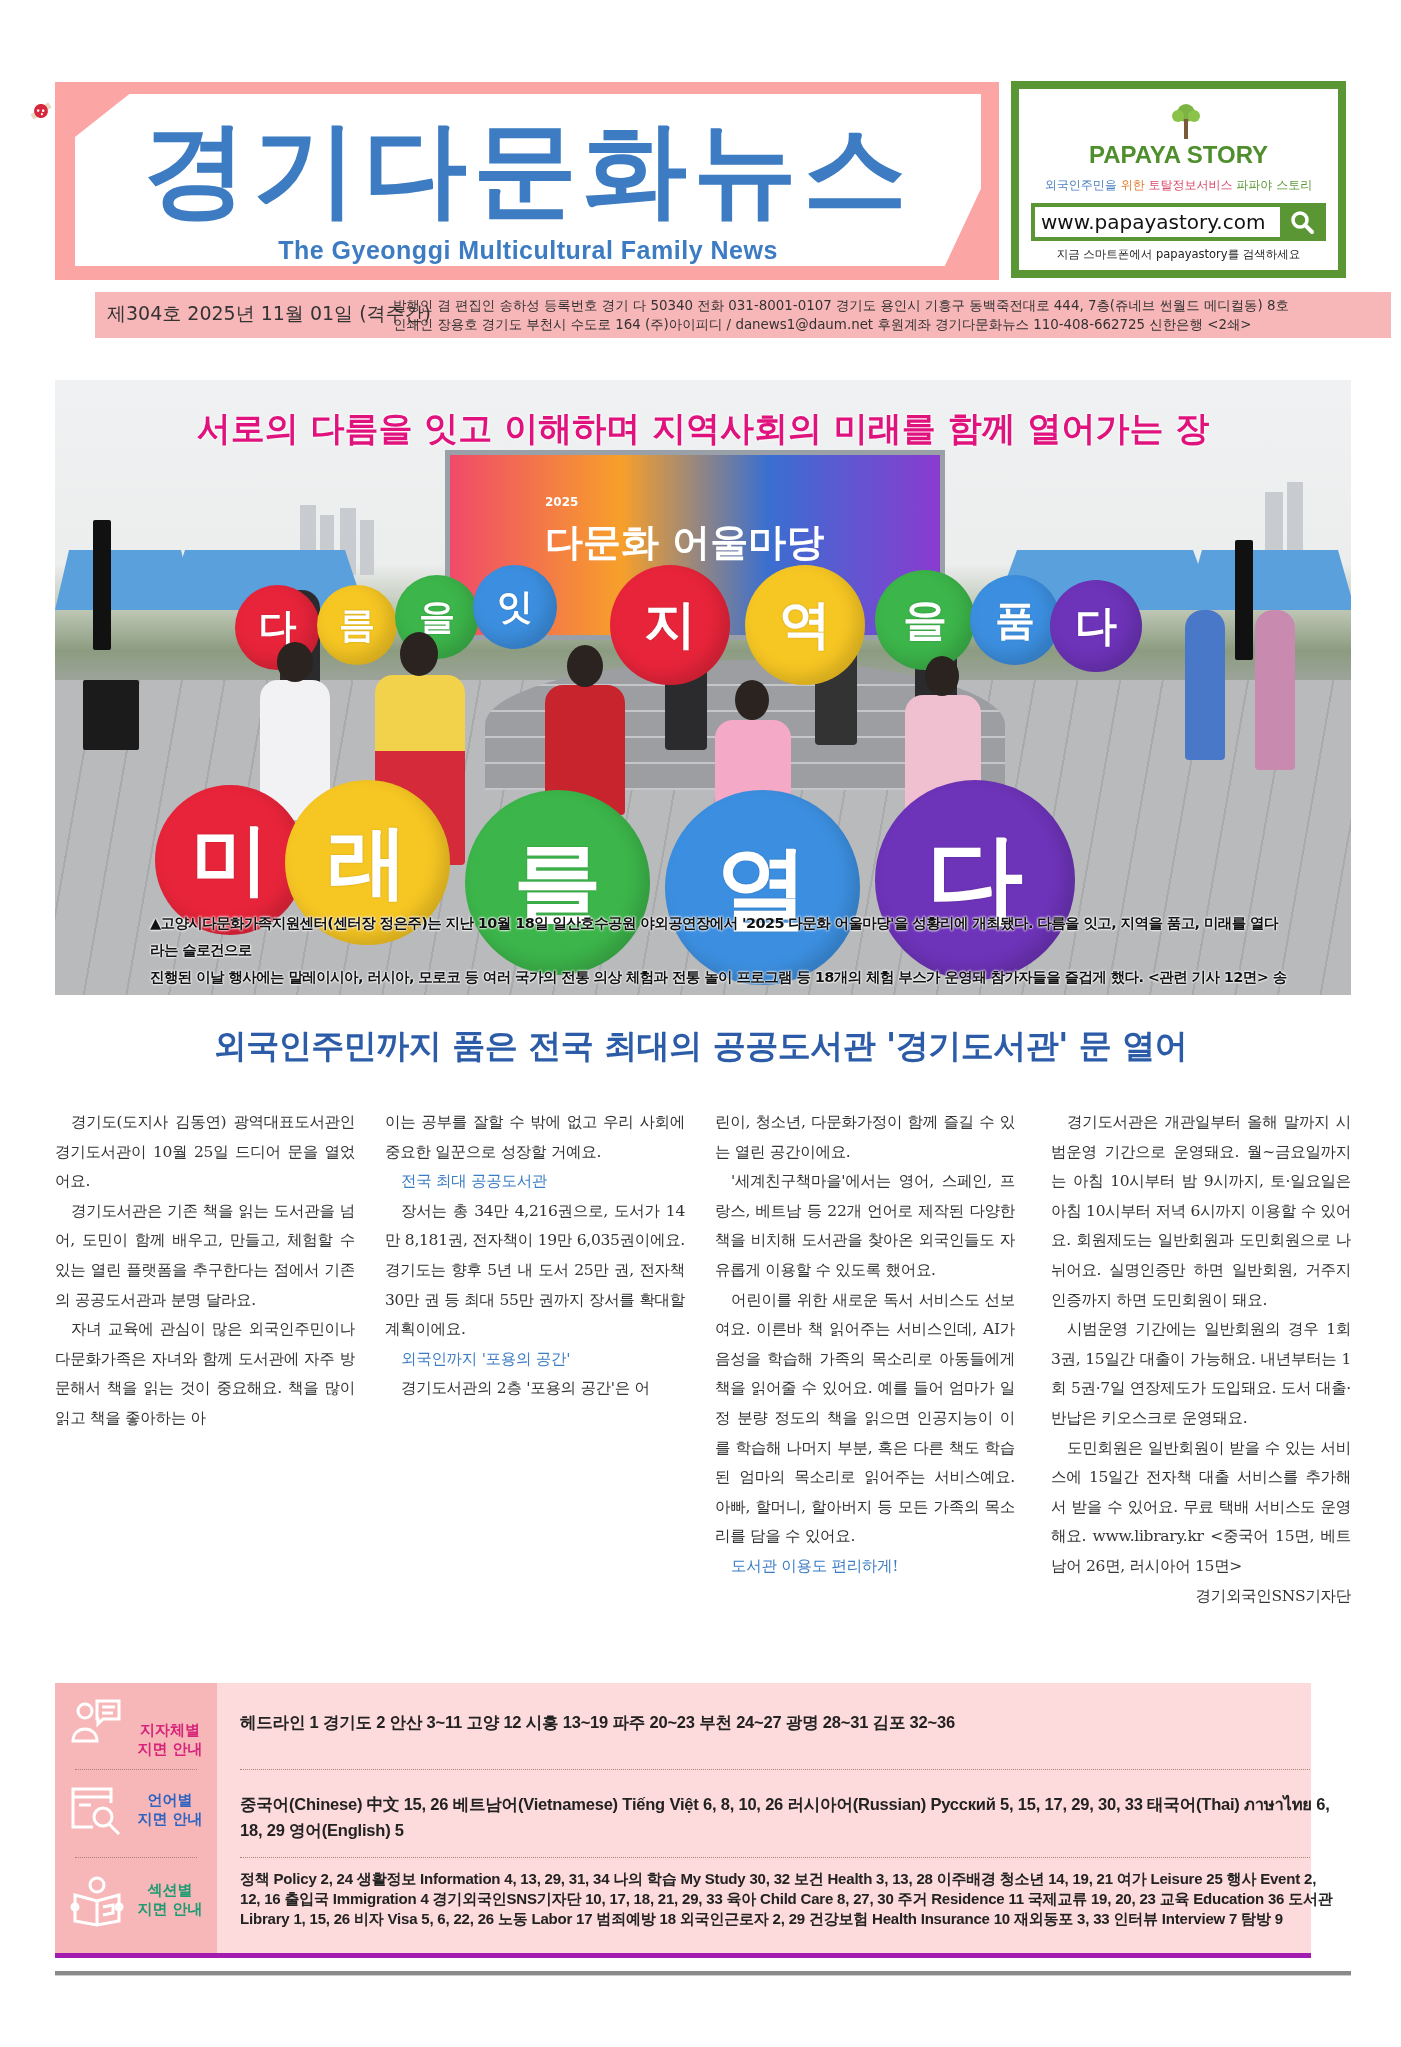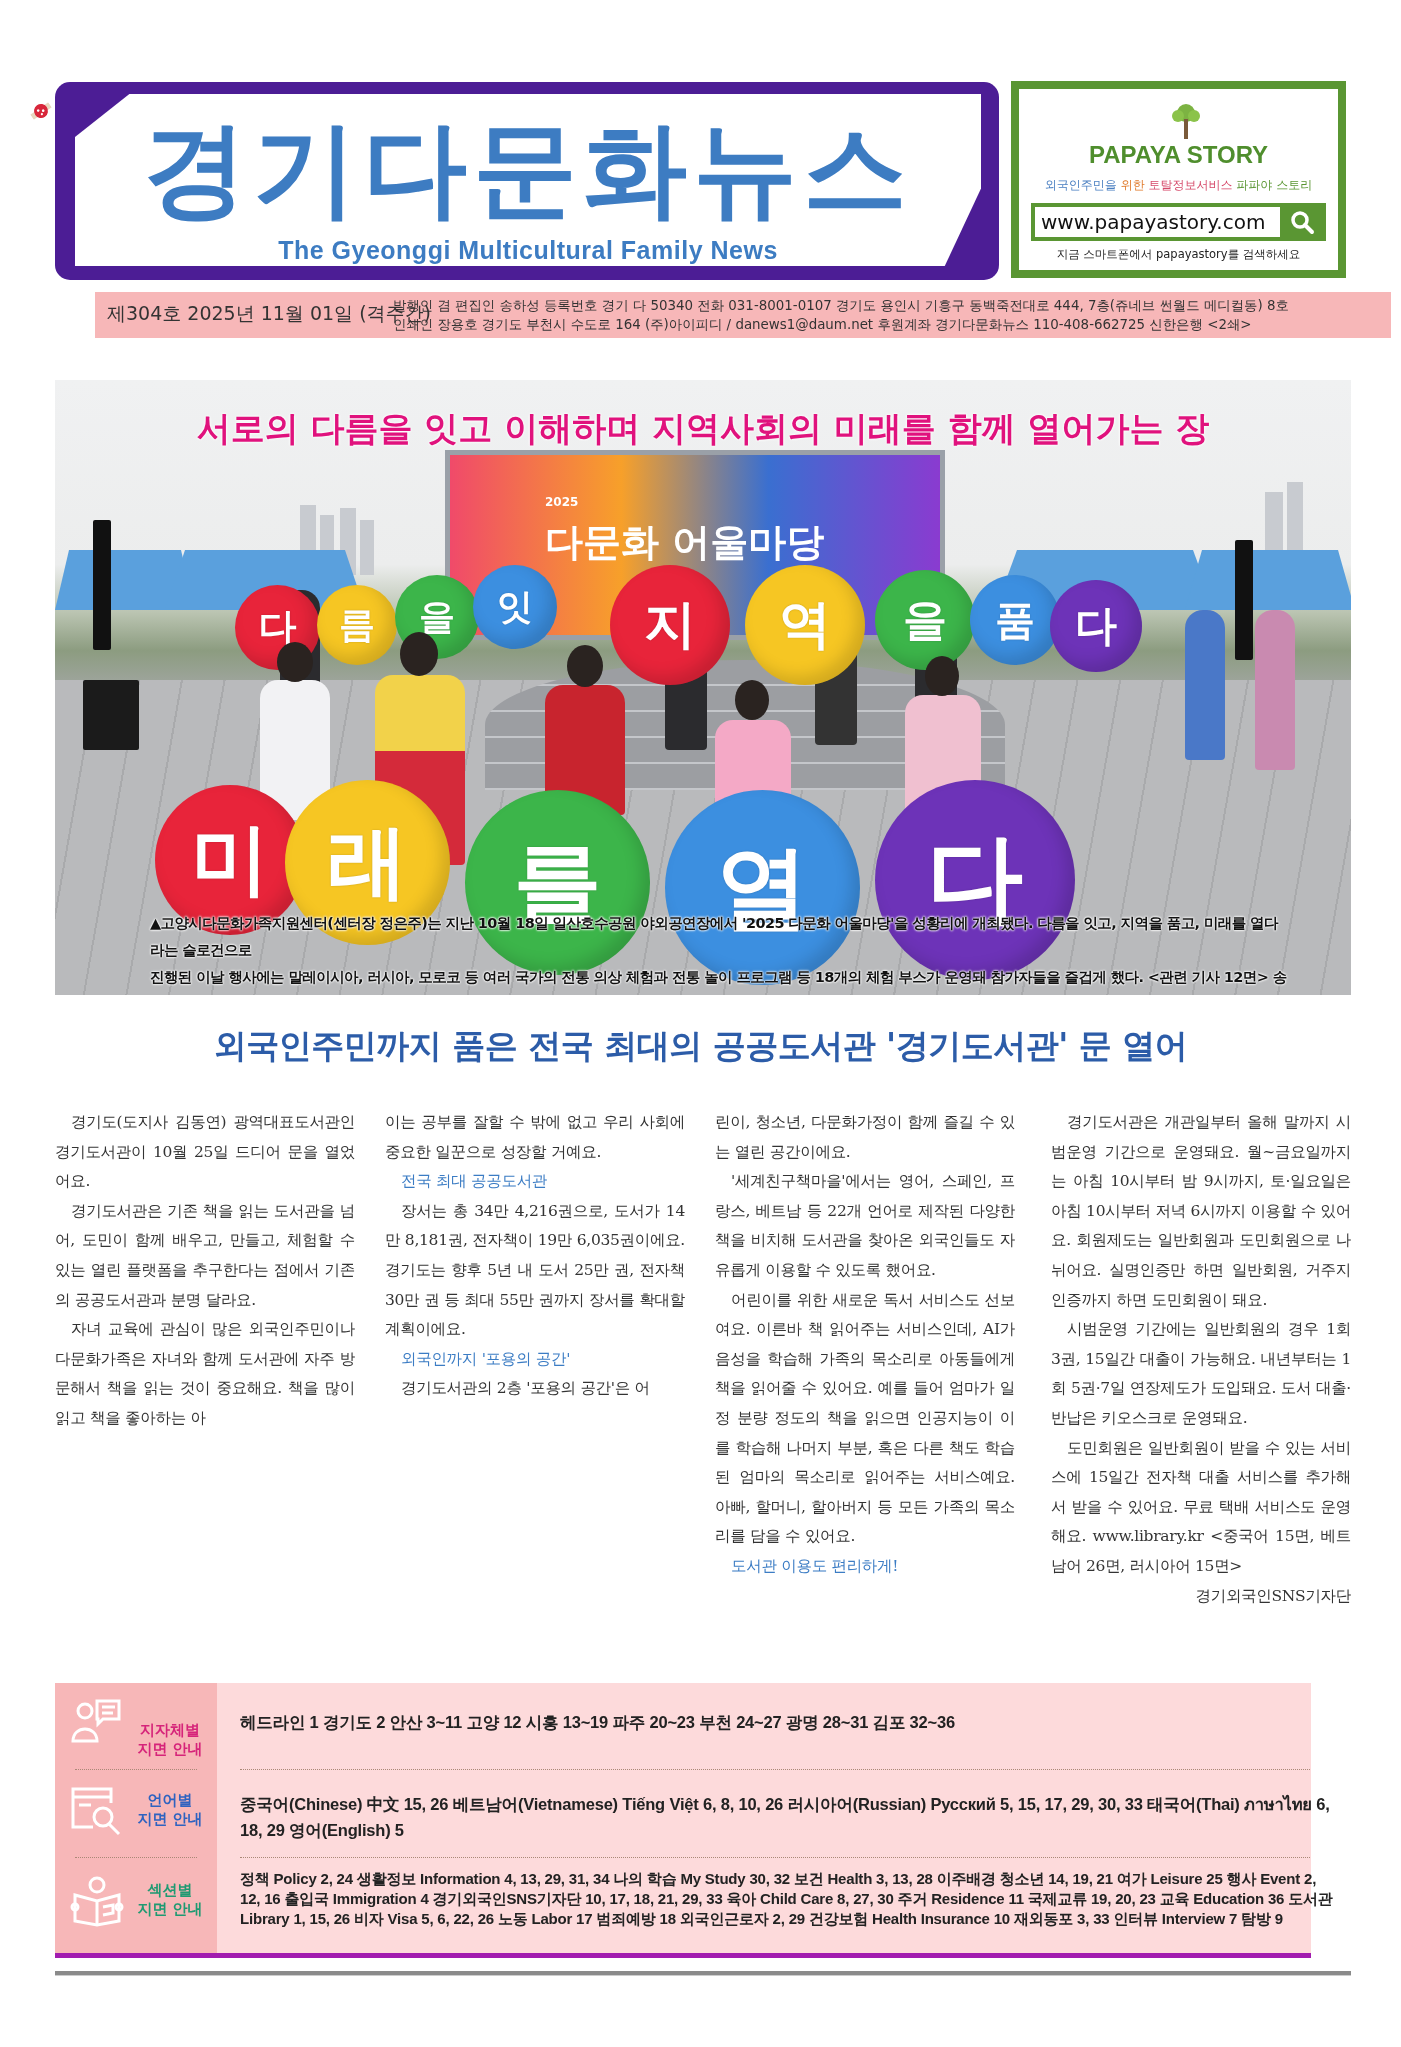--- a/index.html
+++ b/index.html
@@ -1,21 +1,21 @@
 <!DOCTYPE html>
 <html><head>
 <meta charset="utf-8">
 <style>
   html, body { margin:0; padding:0; background:#ffffff; }
   body { width:1401px; height:2047px; position:relative; overflow:hidden;
          font-family:"DejaVu Sans","Liberation Sans",sans-serif; color:#222; }
   .abs { position:absolute; }
 
   
-  #masthead { left:55px; top:82px; width:944px; height:198px; background:#4c1d95;border-radius:15px; }
+  #masthead { left:55px; top:82px; width:944px; height:198px; background:#fca5a5; }
   #masthead-inner { position:absolute; left:20px; top:12px; width:906px; height:172px; background:#fff;
     clip-path: polygon(6% 0, 100% 0, 100% 55%, 96% 100%, 0 100%, 0 25%); }
   #title-ko { position:absolute; left:0; right:0; top:20px; text-align:center; font-size:104px; line-height:110px;
     color:#3d7cc2; font-weight:bold; letter-spacing:6px; font-family:"DejaVu Sans",sans-serif; }
   #title-en { position:absolute; left:0; right:0; top:142px; text-align:center; font-size:25px; font-weight:bold;
     color:#3d7cc2; font-family:"Liberation Sans",sans-serif; letter-spacing:0.5px; }
   #clip-icon { left:30px; top:100px; width:22px; height:22px; transform:rotate(-35deg); }
 
   
   #papaya { left:1011px; top:81px; width:335px; height:197px; border:8px solid #5a9633; box-sizing:border-box; background:#fff; }

